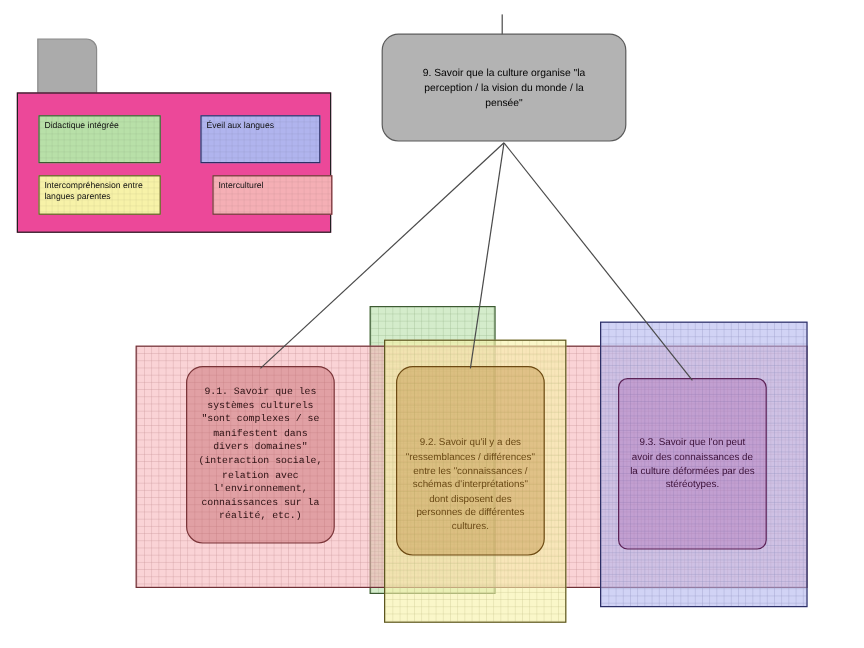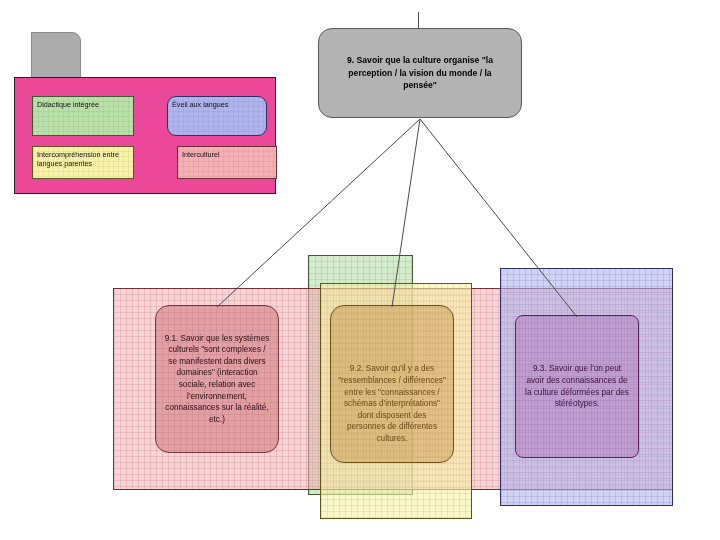--- a/index.html
+++ b/index.html
@@ -61,27 +61,28 @@
     display:flex;align-items:center;justify-content:center;
     text-align:center;
   }
   .node span{display:block;}
 
   #node9{
     left:318px;top:28px;width:204px;height:90px;
     background:#b3b3b3;border:1px solid #5a5a5a;border-radius:14px;
     z-index:30;
   }
-  #node9 span{font-size:8.6px;line-height:12.4px;font-weight:bold;color:#000;padding:0 20px;}
+  #node9 span{font-size:8.6px;line-height:12.4px;font-weight:normal;color:#000;padding:0 20px;}
 
   #node91{
     left:155px;top:305px;width:124px;height:148px;
     background:rgba(190,90,95,0.42);
     border-color:#7a3438;border-radius:14px;
     z-index:26;
+    font-family:Liberation Mono, monospace;
   }
   #node91 span{font-size:8.2px;line-height:11.6px;color:#2b1012;padding:0 7px;}
 
   #node92{
     left:330px;top:305px;width:124px;height:158px;
     background:rgba(170,110,20,0.30);
     border-color:#6d4a12;border-radius:14px;
     z-index:26;
   }
   #node92 span{font-size:8.2px;line-height:11.6px;color:#6b4a16;padding:0 7px;margin-top:40px;}
@@ -134,21 +135,21 @@
   </div>
 
   <div class="node" id="node93">
     <span>9.3. Savoir que l'on peut avoir des connaissances de la culture déformées par des stéréotypes.</span>
   </div>
 
   <div id="legend">
     <div class="legend-item" id="lg-didactique" style="background-image: repeating-linear-gradient(0deg, rgba(144, 175, 131, 0.22) 0px, rgba(144, 175, 131, 0.22) 1px, transparent 1px, transparent 6px), repeating-linear-gradient(90deg, rgba(144, 175, 131, 0.22) 0px, rgba(144, 175, 131, 0.22) 1px, transparent 1px, transparent 6px); background-color: rgb(184, 224, 168); border-color: rgb(61, 90, 50);">
       <span>Didactique intégrée</span>
     </div>
-    <div class="legend-item" id="lg-eveil" style="background-image: repeating-linear-gradient(0deg, rgba(137, 140, 186, 0.22) 0px, rgba(137, 140, 186, 0.22) 1px, transparent 1px, transparent 6px), repeating-linear-gradient(90deg, rgba(137, 140, 186, 0.22) 0px, rgba(137, 140, 186, 0.22) 1px, transparent 1px, transparent 6px); background-color: rgb(176, 180, 238); border-color: rgb(44, 47, 102); border-radius: 9px;">
+    <div class="legend-item" id="lg-eveil" style="background-image: repeating-linear-gradient(0deg, rgba(137, 140, 186, 0.22) 0px, rgba(137, 140, 186, 0.22) 1px, transparent 1px, transparent 6px), repeating-linear-gradient(90deg, rgba(137, 140, 186, 0.22) 0px, rgba(137, 140, 186, 0.22) 1px, transparent 1px, transparent 6px); background-color: rgb(176, 180, 238); border-color: rgb(44, 47, 102);">
       <span>Éveil aux langues</span>
     </div>
     <div class="legend-item" id="lg-intercompr" style="background-image: repeating-linear-gradient(0deg, rgba(193, 189, 131, 0.22) 0px, rgba(193, 189, 131, 0.22) 1px, transparent 1px, transparent 6px), repeating-linear-gradient(90deg, rgba(193, 189, 131, 0.22) 0px, rgba(193, 189, 131, 0.22) 1px, transparent 1px, transparent 6px); background-color: rgb(247, 242, 168); border-color: rgb(92, 85, 32);">
       <span>Intercompréhension entre langues parentes</span>
     </div>
     <div class="legend-item" id="lg-interculturel" style="background-image: repeating-linear-gradient(0deg, rgba(191, 137, 141, 0.22) 0px, rgba(191, 137, 141, 0.22) 1px, transparent 1px, transparent 6px), repeating-linear-gradient(90deg, rgba(191, 137, 141, 0.22) 0px, rgba(191, 137, 141, 0.22) 1px, transparent 1px, transparent 6px); background-color: rgb(245, 175, 181); border-color: rgb(110, 47, 53);">
       <span>Interculturel</span>
     </div>
   </div>
 

